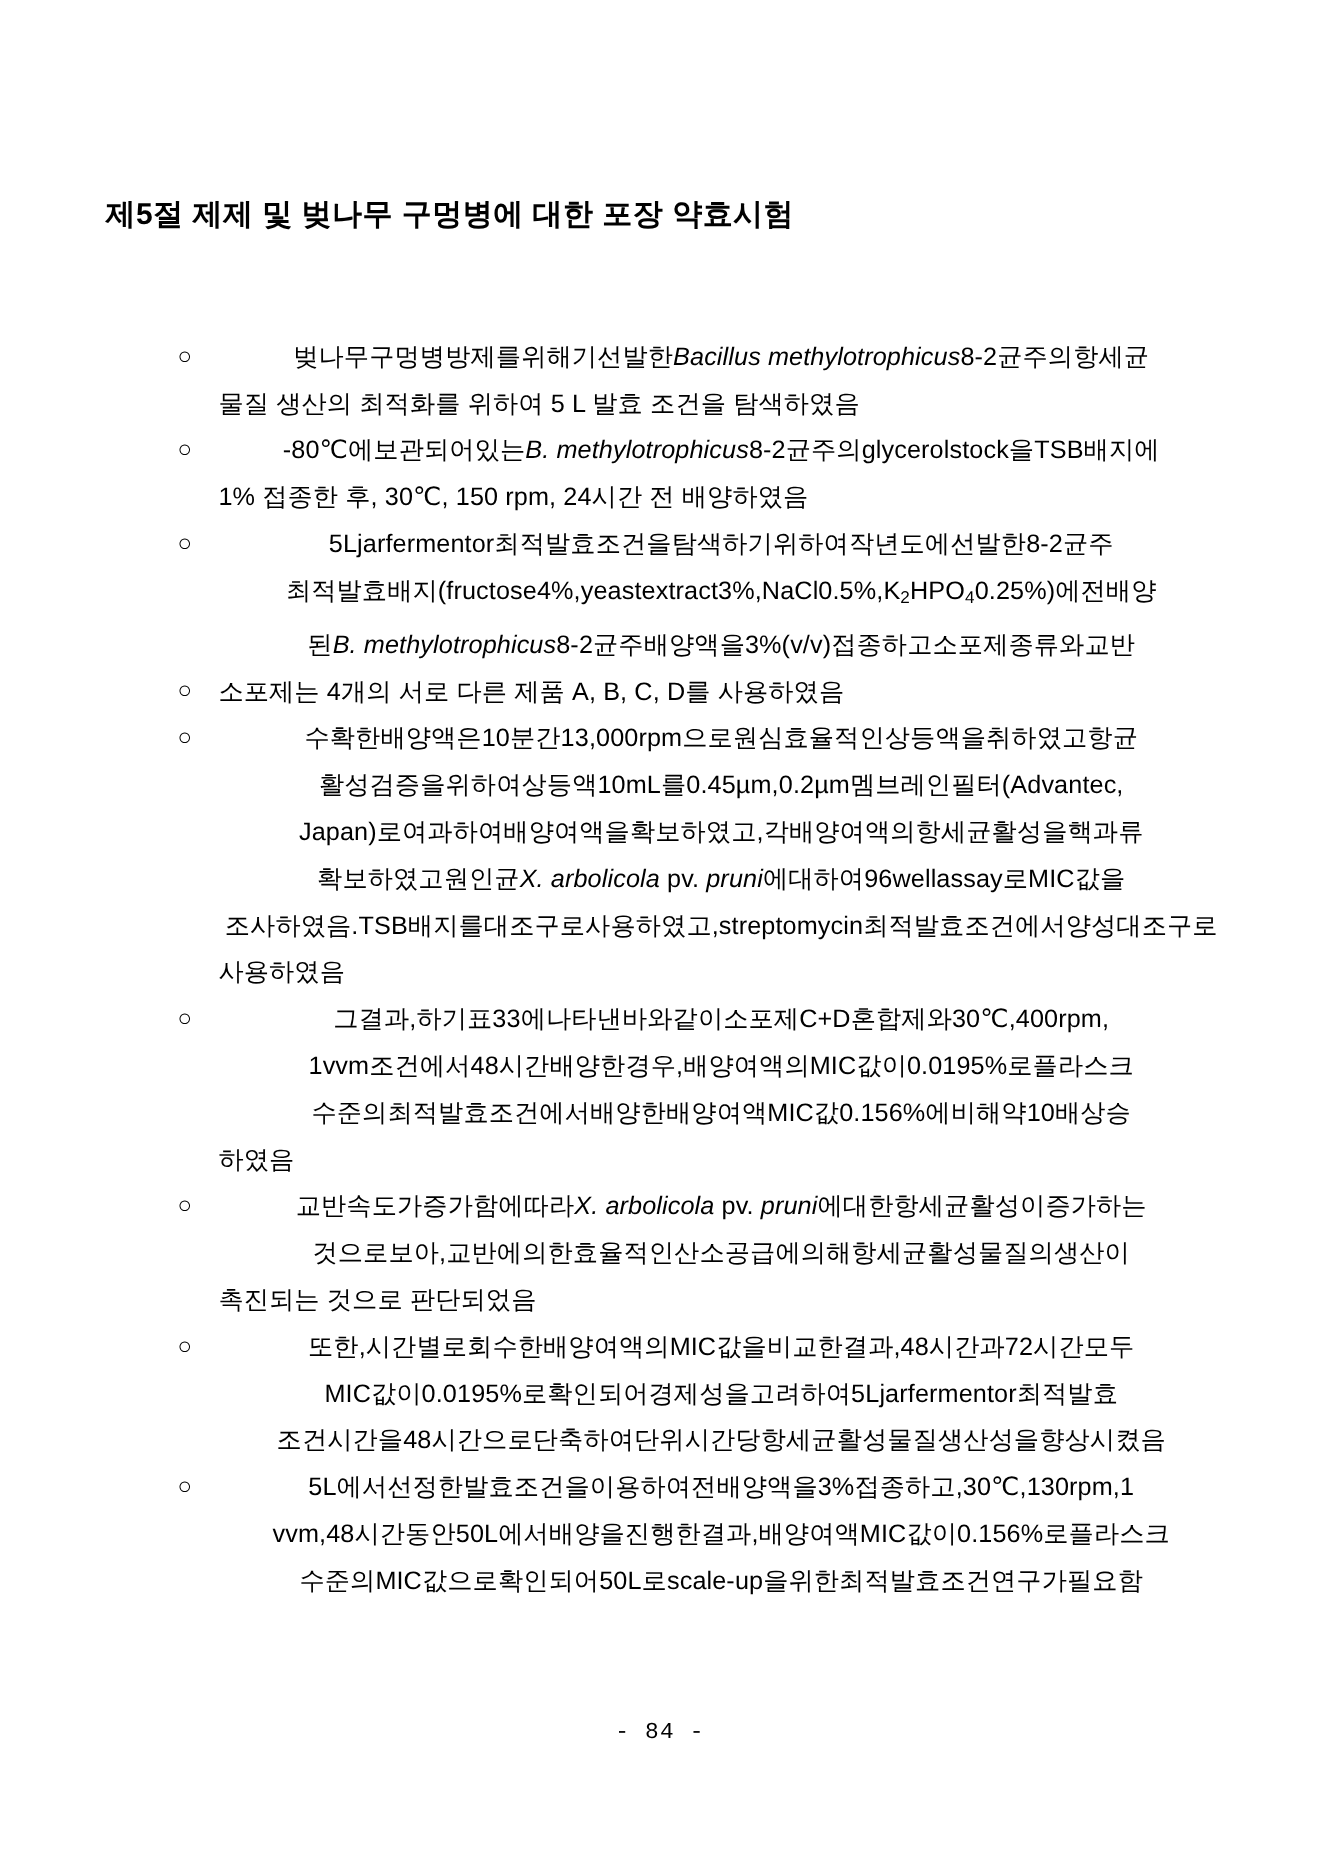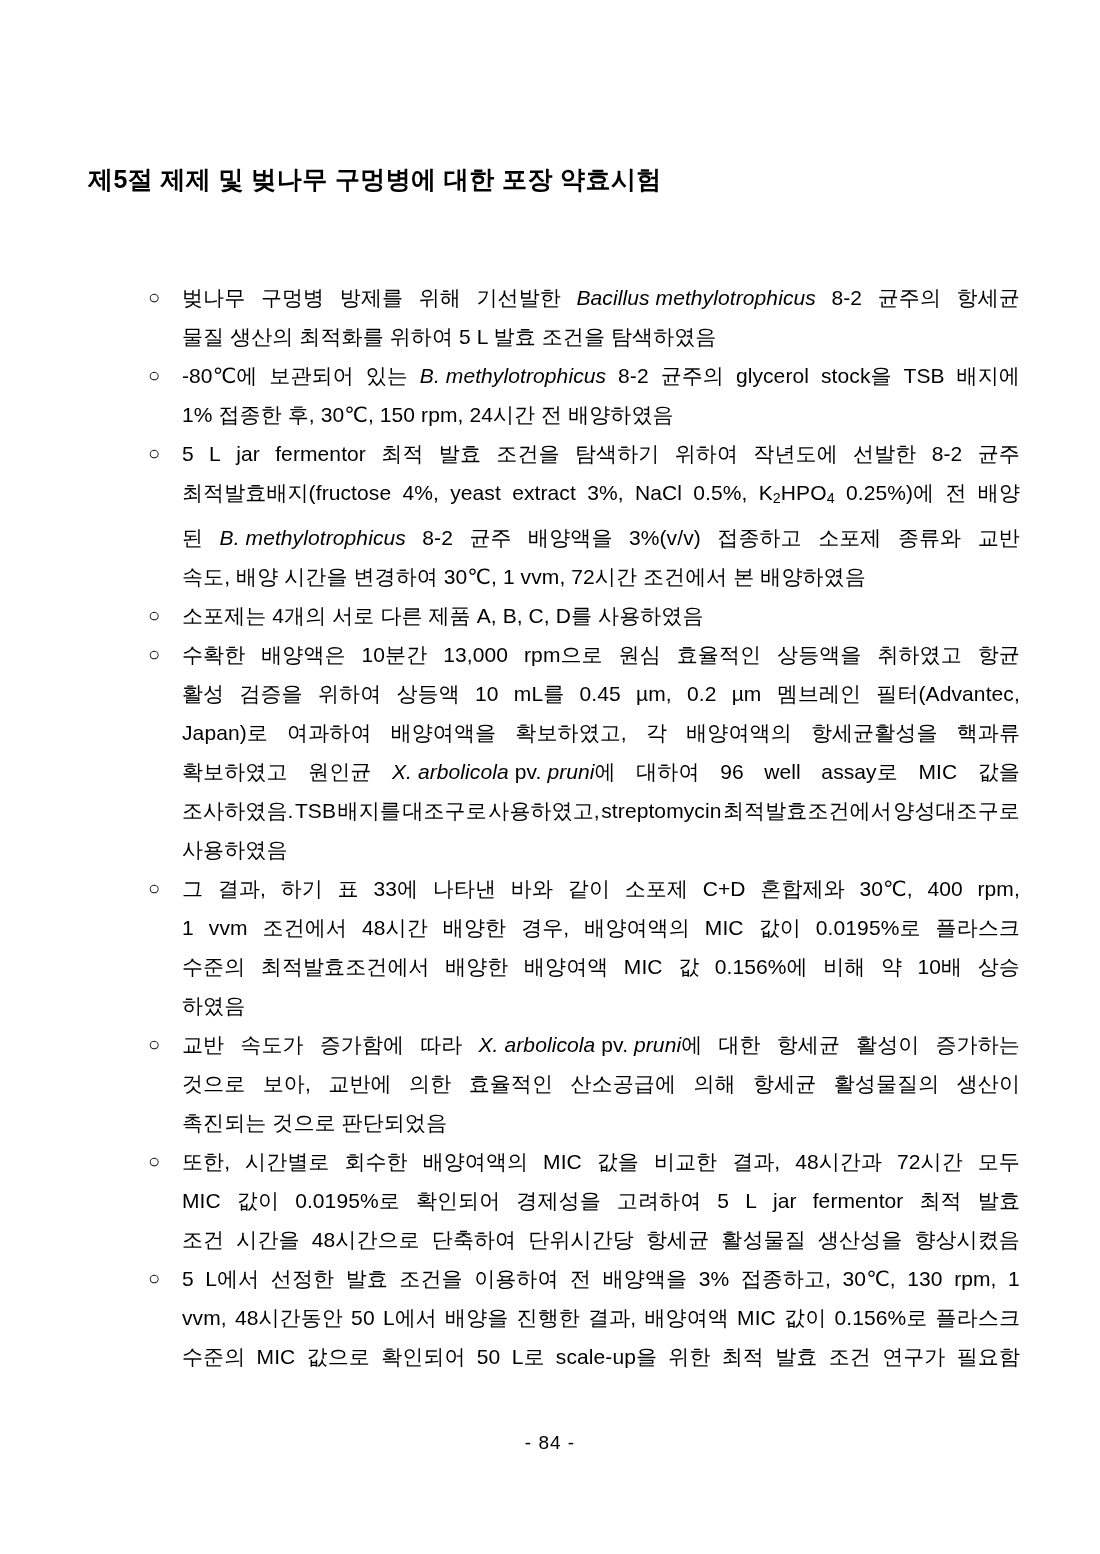--- a/index.html
+++ b/index.html
@@ -81,39 +81,40 @@
     line-height: 39px;
     text-align: left;
   }
   .bullet .ln {
     display: block;
     white-space: nowrap;
   }
   
   .bullet .ln.just {
     display: flex;
-    justify-content: space-between;
+    justify-content: center;
     white-space: nowrap;
   }
   .bullet .ln.just > span { white-space: pre; }
   .bullet i { font-style: italic; }
   .bullet sub {
     font-size: 0.68em;
     vertical-align: -0.22em;
   }
 
   
   .footer {
     position: absolute;
     left: 0;
     top: 1432px;
     width: 1100px;
     text-align: center;
     font-size: 19px;
     letter-spacing: 1px;
+    font-family: Liberation Mono, monospace;
   }
 </style>
 </head>
 <body>
 
 <div class="page">
 
   <h1 class="section-title">제5절 제제 및 벚나무 구멍병에 대한 포장 약효시험</h1>
 
 
@@ -184,21 +185,20 @@
           <span><i>B. methylotrophicus</i></span>
           <span>8-2</span>
           <span>균주</span>
           <span>배양액을</span>
           <span>3%(v/v)</span>
           <span>접종하고</span>
           <span>소포제</span>
           <span>종류와</span>
           <span>교반</span>
         </span>
-        <span class="ln">속도, 배양 시간을 변경하여 30℃, 1 vvm, 72시간 조건에서 본 배양하였음</span>
       </div>
       <div class="bullet">
         <span class="marker">○</span>
         <span class="ln">소포제는 4개의 서로 다른 제품 A, B, C, D를 사용하였음</span>
       </div>
       <div class="bullet">
         <span class="marker">○</span>
         <span class="ln just">
           <span>수확한</span>
           <span>배양액은</span>

